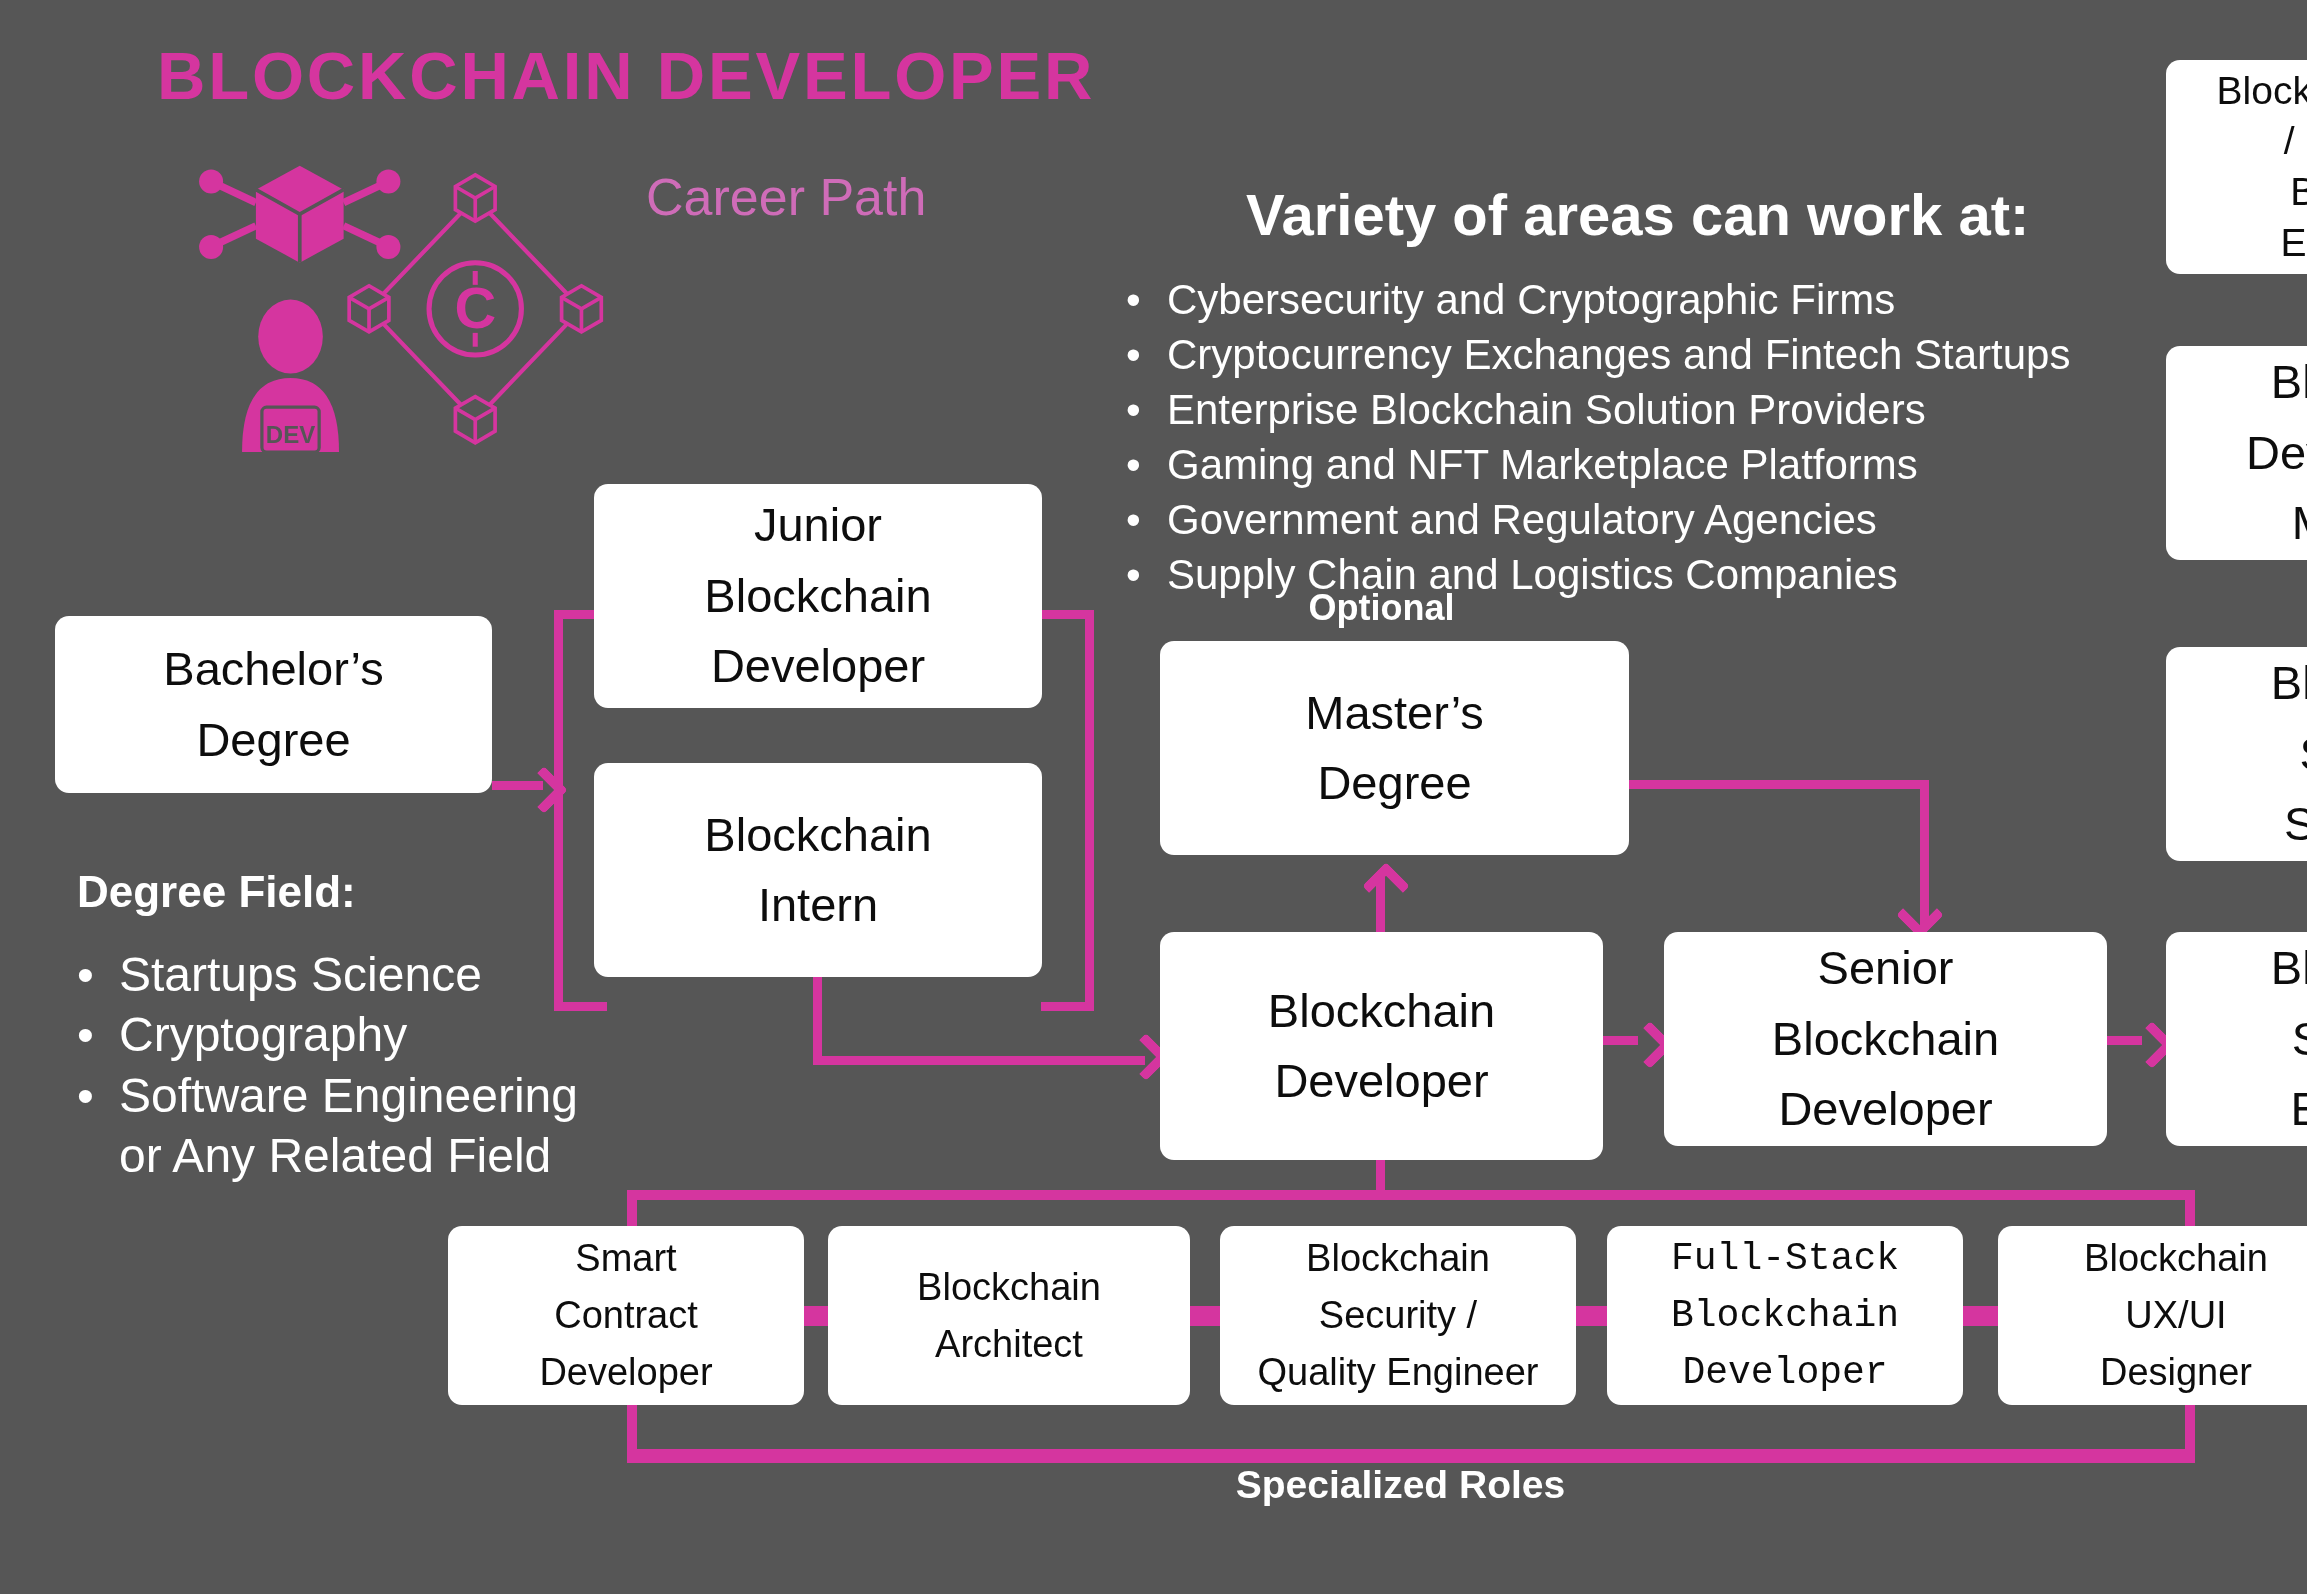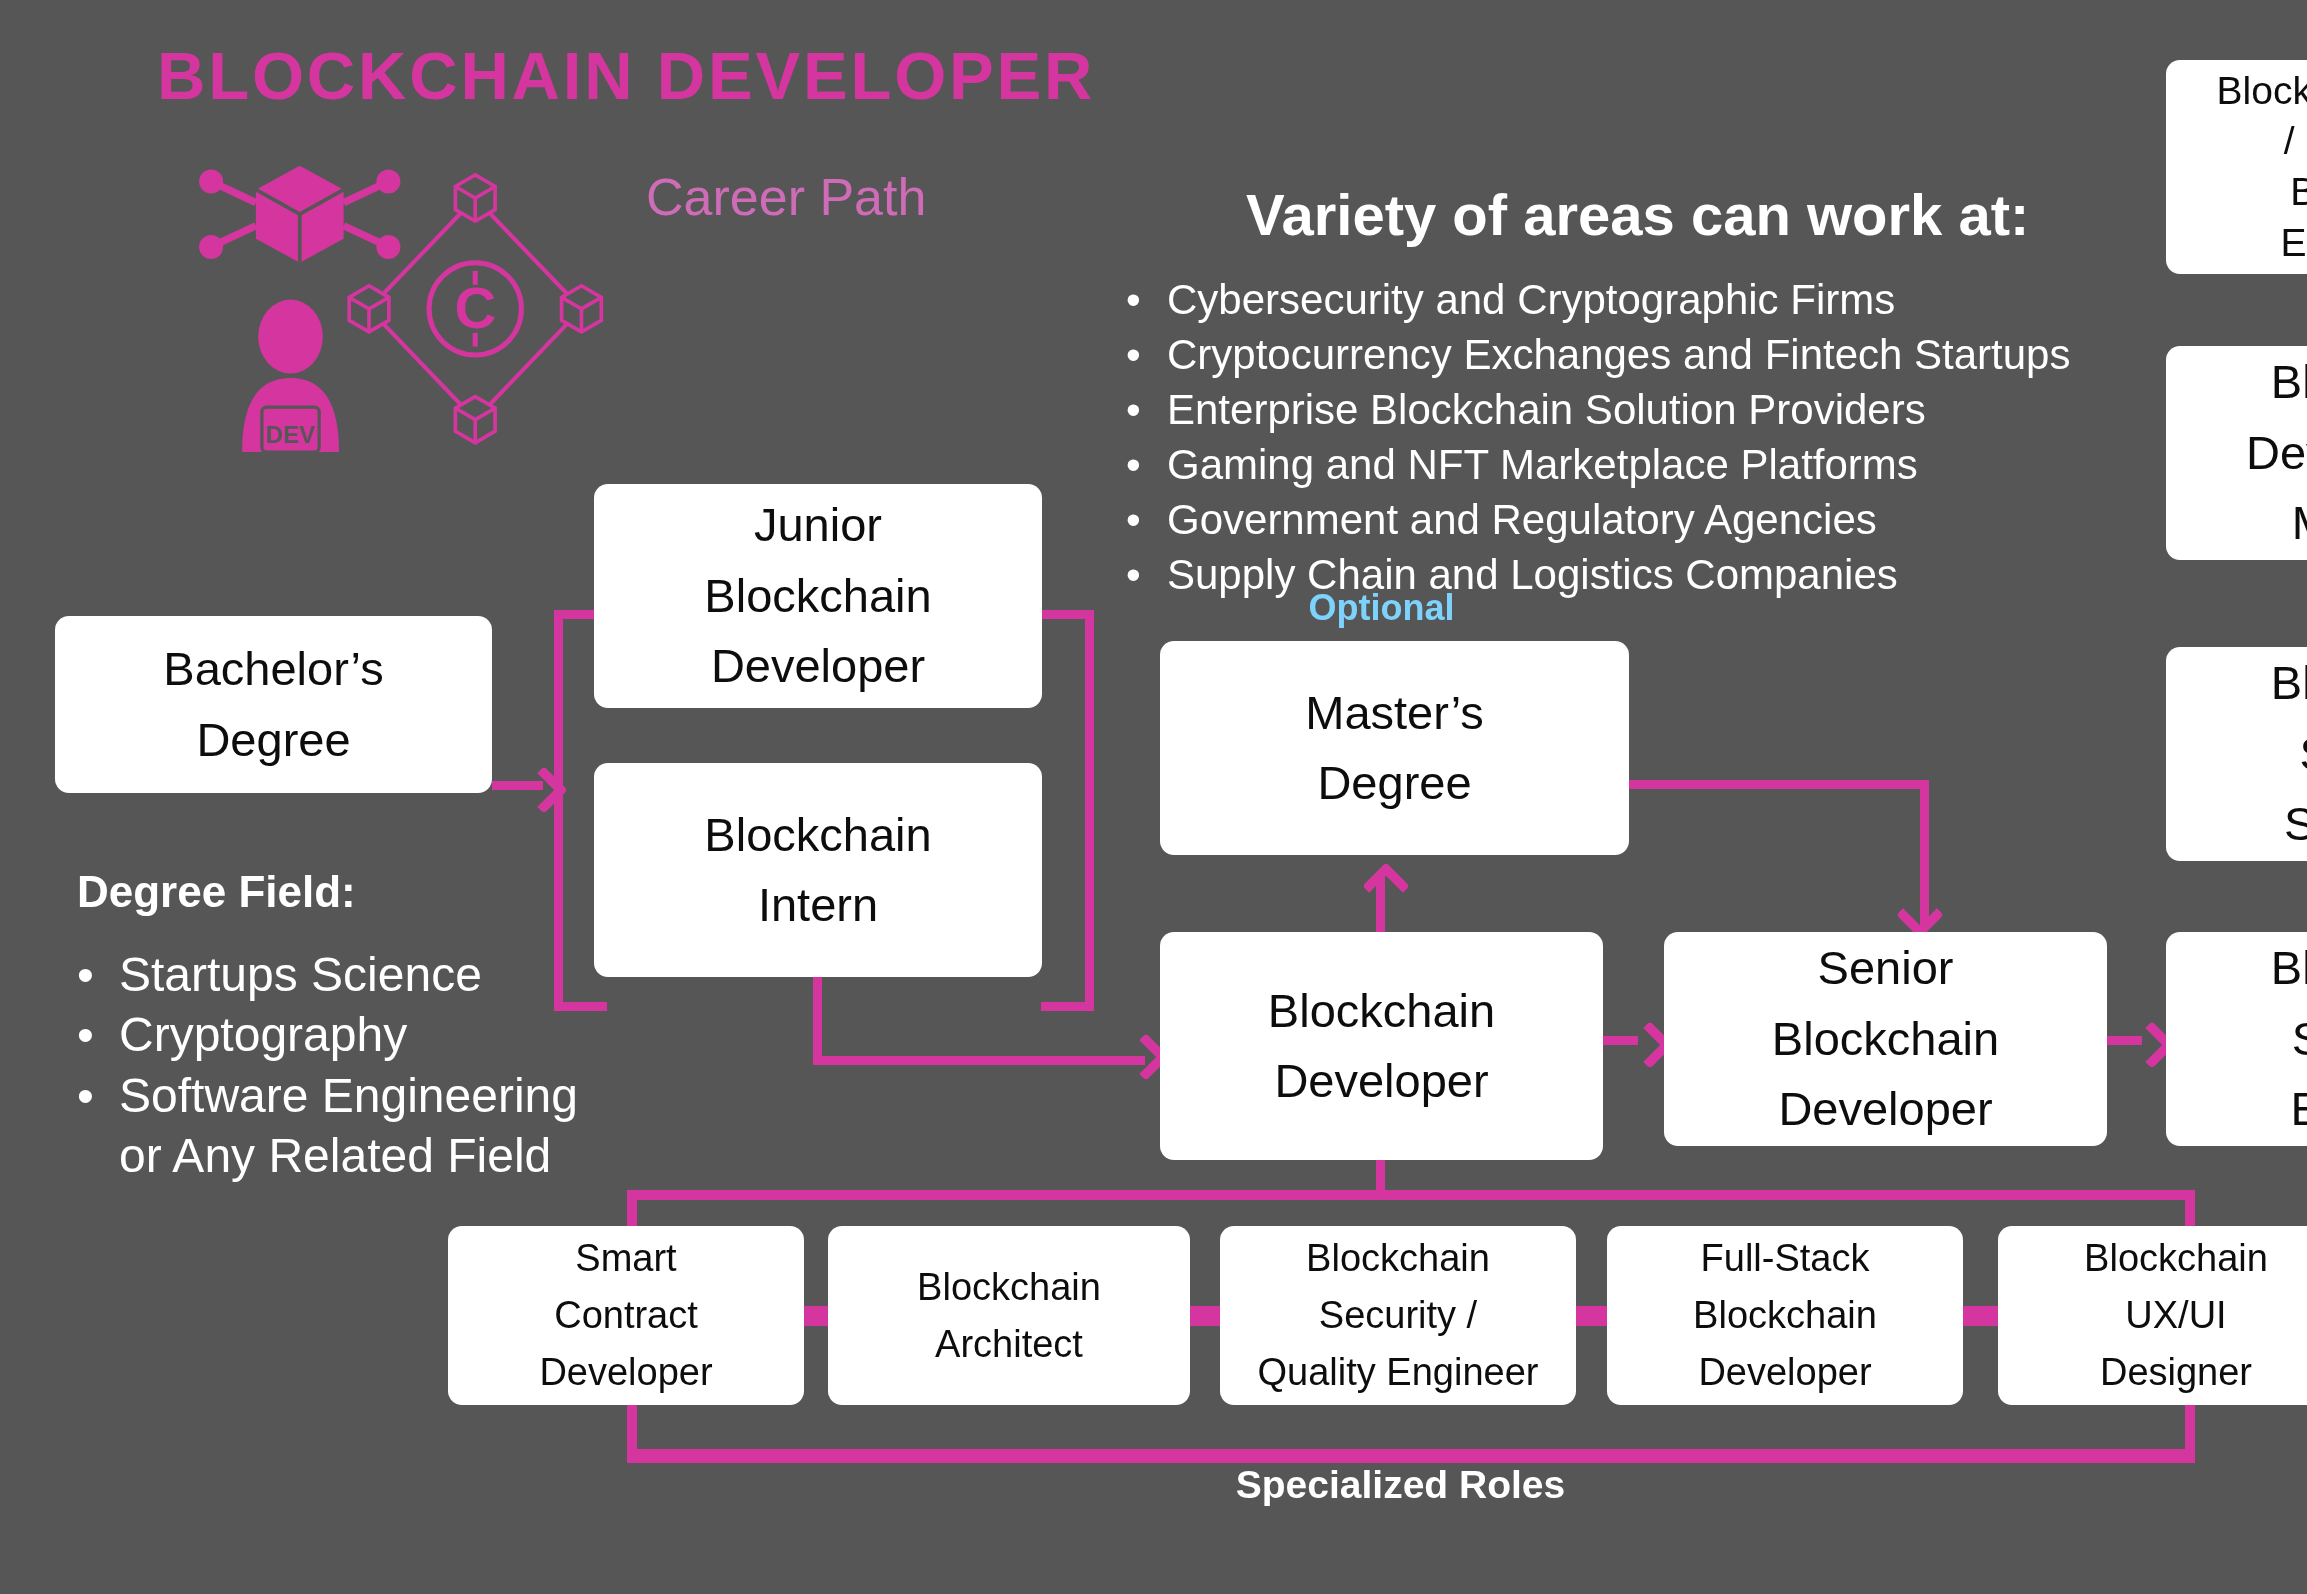--- a/index.html
+++ b/index.html
@@ -47,37 +47,37 @@
   .n-masters{left:1160px;top:641px;width:469px;height:214px;}
   .n-developer{left:1160px;top:932px;width:443px;height:228px;}
   .n-senior{left:1664px;top:932px;width:443px;height:214px;}
   .n-software{left:2166px;top:932px;width:437px;height:214px;}
   .n-security{left:2166px;top:647px;width:437px;height:214px;}
   .n-devmgr{left:2166px;top:346px;width:437px;height:214px;}
   .n-director{left:2166px;top:60px;width:437px;height:214px;}
   .n-smart{left:448px;top:1226px;width:356px;height:179px;}
   .n-architect{left:828px;top:1226px;width:362px;height:179px;}
   .n-secqual{left:1220px;top:1226px;width:356px;height:179px;}
-  .n-fullstack{left:1607px;top:1226px;width:356px;height:179px;}
+  .n-fullstack{left:1607px;top:1226px;width:356px;height:179px;font-family:Liberation Mono, monospace;}
   .n-uxui{left:1998px;top:1226px;width:356px;height:179px;}
   
   .pl{position:absolute;background:var(--pink);z-index:1;}
   .bk{position:absolute;border:0 solid var(--pink);z-index:1;}
   .chev{
     position:absolute;width:24px;height:24px;z-index:1;
     border-top:10px solid var(--pink);border-right:10px solid var(--pink);
     border-radius:4.6px;
   }
   .chev.r{transform:rotate(45deg);}
   .chev.u{transform:rotate(-45deg);}
   .chev.d{transform:rotate(135deg);}
   
   .optional-label{
     position:absolute;left:1160px;top:587px;width:443px;text-align:center;
-    font-size:36px;font-weight:bold;color:#7dd3fc;
+    font-size:36px;font-weight:bold;color:#ffffff;
   }
   .spec-label{
     position:absolute;left:1170px;top:1463px;width:461px;text-align:center;
     font-size:39px;font-weight:bold;color:#fff;
   }
   .logo-svg{position:absolute;left:152px;top:138px;}
 </style>
 </head>
 <body>
 

